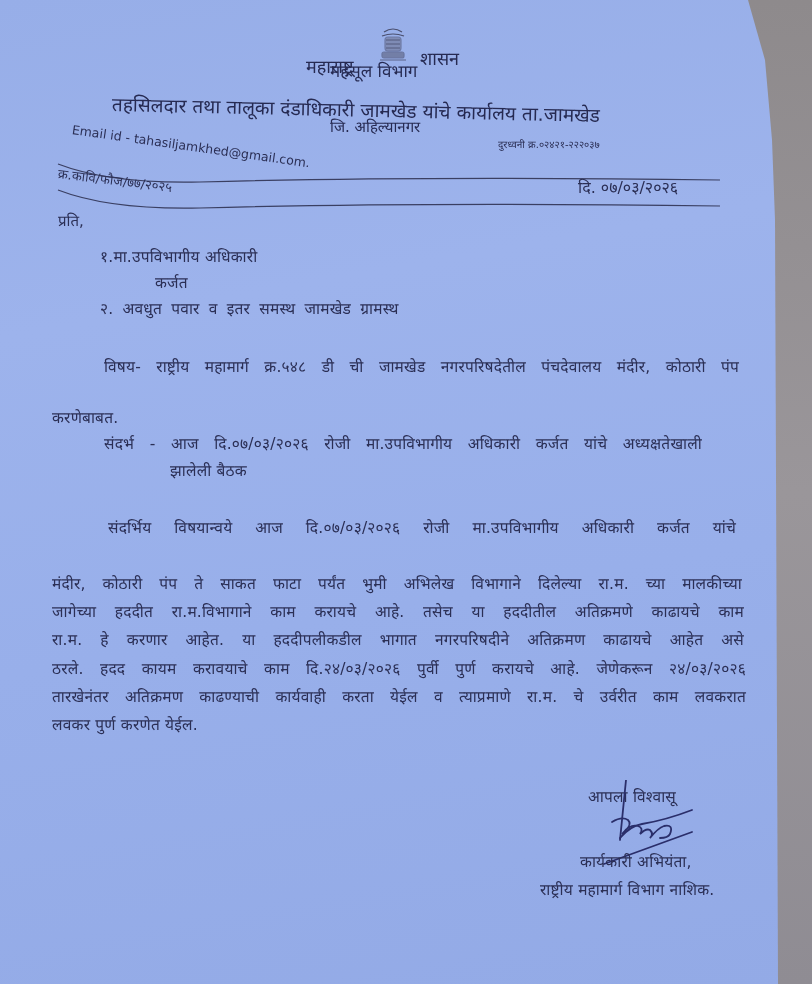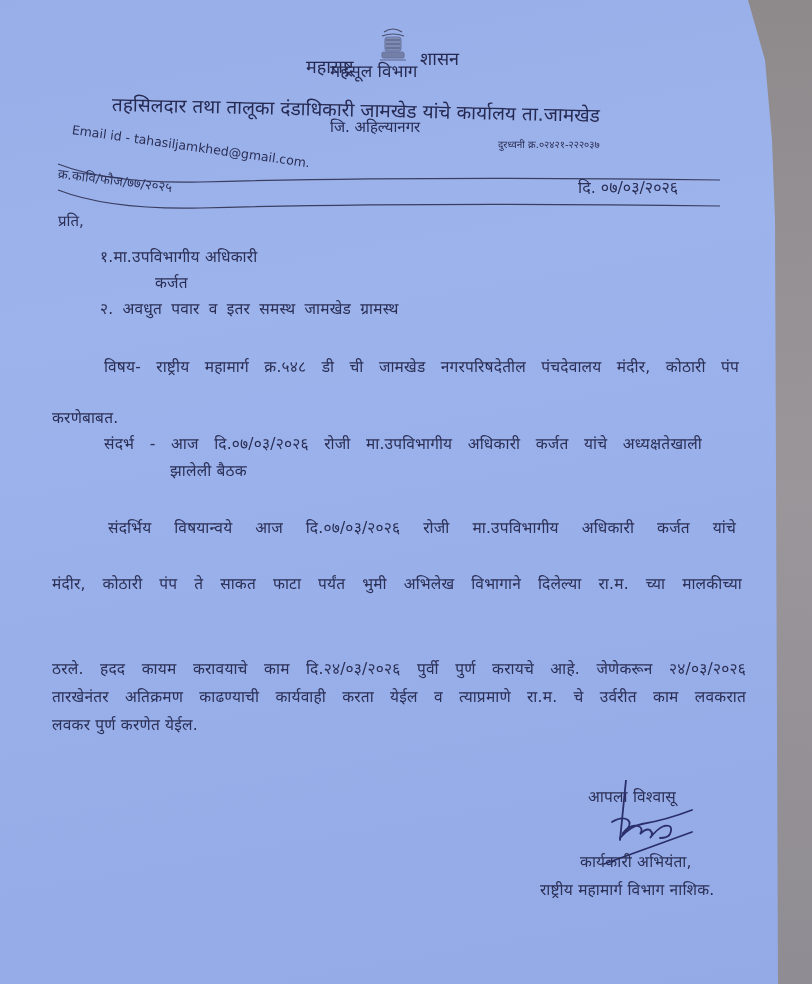--- a/index.html
+++ b/index.html
@@ -121,20 +121,26 @@
     <span class="justify">संदर्भ - आज दि.०७/०३/२०२६ रोजी मा.उपविभागीय अधिकारी कर्जत यांचे अध्यक्षतेखाली</span>
   </div>
   <div class="text body-line" style="left:170px; top:464px;">झालेली बैठक</div>
 
   <div class="text body-line" style="left:108px; top:521px; width:628px;">
     <span class="justify">संदर्भिय विषयान्वये आज दि.०७/०३/२०२६ रोजी मा.उपविभागीय अधिकारी कर्जत यांचे</span>
   </div>
   <div class="text body-line" style="left:52px; top:577px; width:690px;">
     <span class="justify">मंदीर, कोठारी पंप ते साकत फाटा पर्यंत भुमी अभिलेख विभागाने दिलेल्या रा.म. च्या मालकीच्या</span>
   </div>
+  <div class="text body-line" style="left:52px; top:605px; width:692px;">
+    <span class="justify">जागेच्या हददीत रा.म.विभागाने काम करायचे आहे. तसेच या हददीतील अतिक्रमणे काढायचे काम</span>
+  </div>
+  <div class="text body-line" style="left:52px; top:633px; width:692px;">
+    <span class="justify">रा.म. हे करणार आहेत. या हददीपलीकडील भागात नगरपरिषदीने अतिक्रमण काढायचे आहेत असे</span>
+  </div>
   <div class="text body-line" style="left:52px; top:662px; width:694px;">
     <span class="justify">ठरले. हदद कायम करावयाचे काम दि.२४/०३/२०२६ पुर्वी पुर्ण करायचे आहे. जेणेकरून २४/०३/२०२६</span>
   </div>
   <div class="text body-line" style="left:52px; top:690px; width:694px;">
     <span class="justify">तारखेनंतर अतिक्रमण काढण्याची कार्यवाही करता येईल व त्याप्रमाणे रा.म. चे  उर्वरीत काम लवकरात</span>
   </div>
   <div class="text body-line" style="left:52px; top:718px;">लवकर पुर्ण करणेत येईल.</div>
 
   <div class="text body-line" style="left:588px; top:790px;">आपला विश्वासू</div>
 

